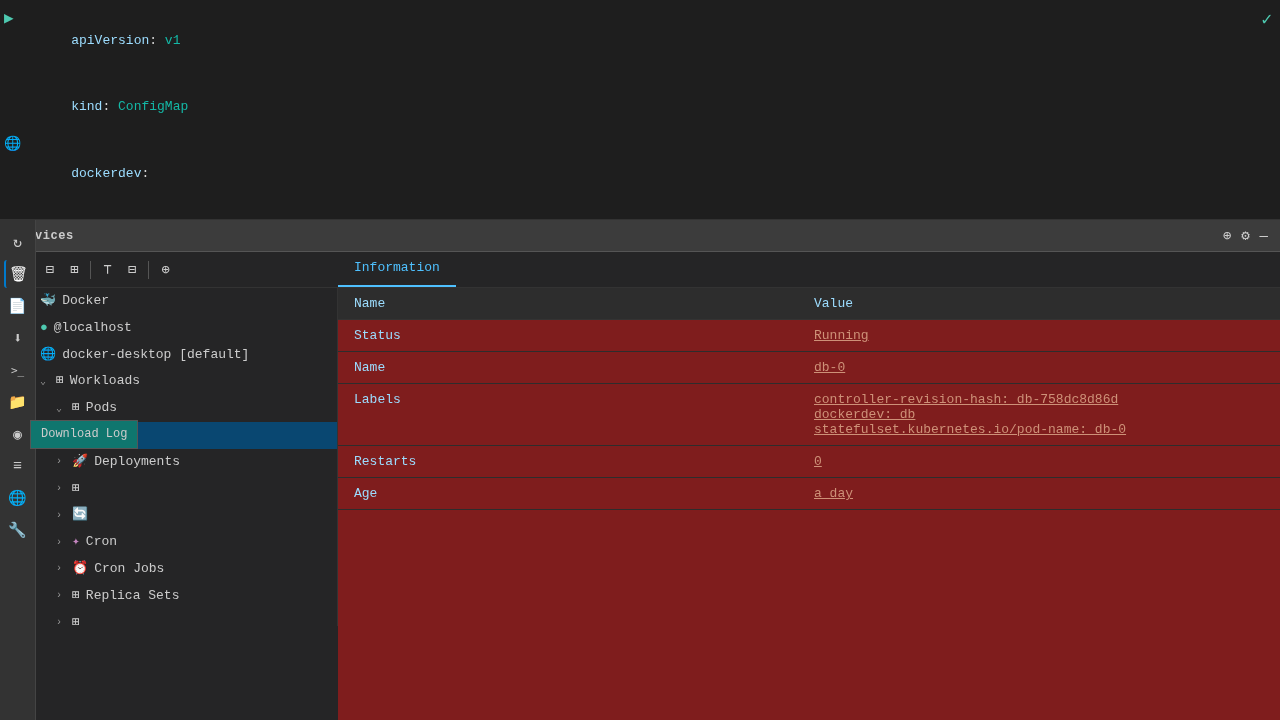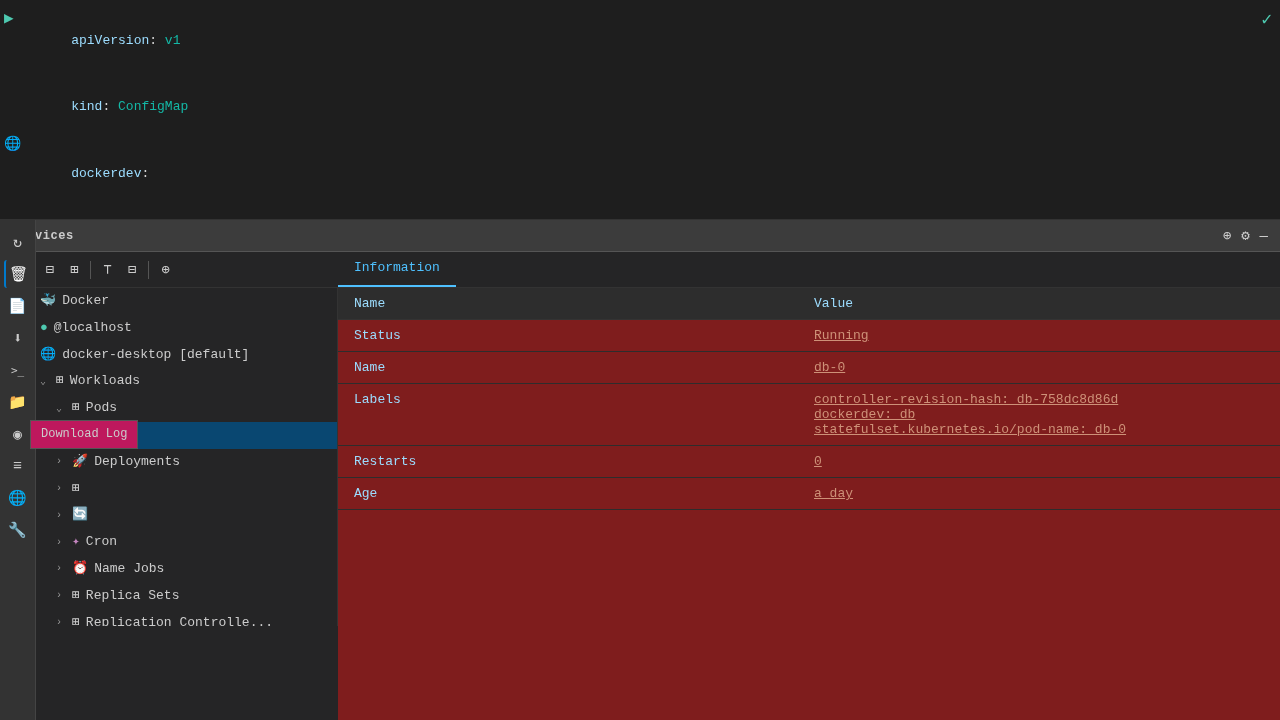--- a/index.html
+++ b/index.html
@@ -143,21 +143,21 @@
     }
     .tree-label { flex: 1; }
     .indent-1 { padding-left: 24px; }
     .indent-2 { padding-left: 40px; }
     .indent-3 { padding-left: 56px; }
     .indent-4 { padding-left: 72px; }
 
     
     .tooltip-popup {
       position: absolute;
-      background: #be185d;
+      background: #0f766e;
       border: 1px solid #555;
       color: #cccccc;
       padding: 4px 10px;
       font-size: 12px;
       z-index: 100;
       left: 30px;
       top: -2px;
       white-space: nowrap;
       pointer-events: none;
     }
@@ -392,33 +392,32 @@
 
           <div class="tree-item indent-3">
             <span class="tree-chevron">›</span>
             <span class="tree-icon" style="color:#c586c0;">✦</span>
             <span class="tree-label">Cron</span>
           </div>
 
           <div class="tree-item indent-3">
             <span class="tree-chevron">›</span>
             <span class="tree-icon">⏰</span>
-            <span class="tree-label">Name Jobs</span>
+            <span class="tree-label">Cron Jobs</span>
           </div>
 
           <div class="tree-item indent-3">
             <span class="tree-chevron">›</span>
             <span class="tree-icon">⊞</span>
             <span class="tree-label">Replica Sets</span>
           </div>
 
           <div class="tree-item indent-3">
             <span class="tree-chevron">›</span>
             <span class="tree-icon">⊞</span>
-            <span class="tree-label">Replication Controlle...</span>
           </div>
 
         </div>
       </div>
     </div>
 
     <div class="info-panel">
 
       <div class="info-tabs">
         <div class="info-tab active">Information</div>

